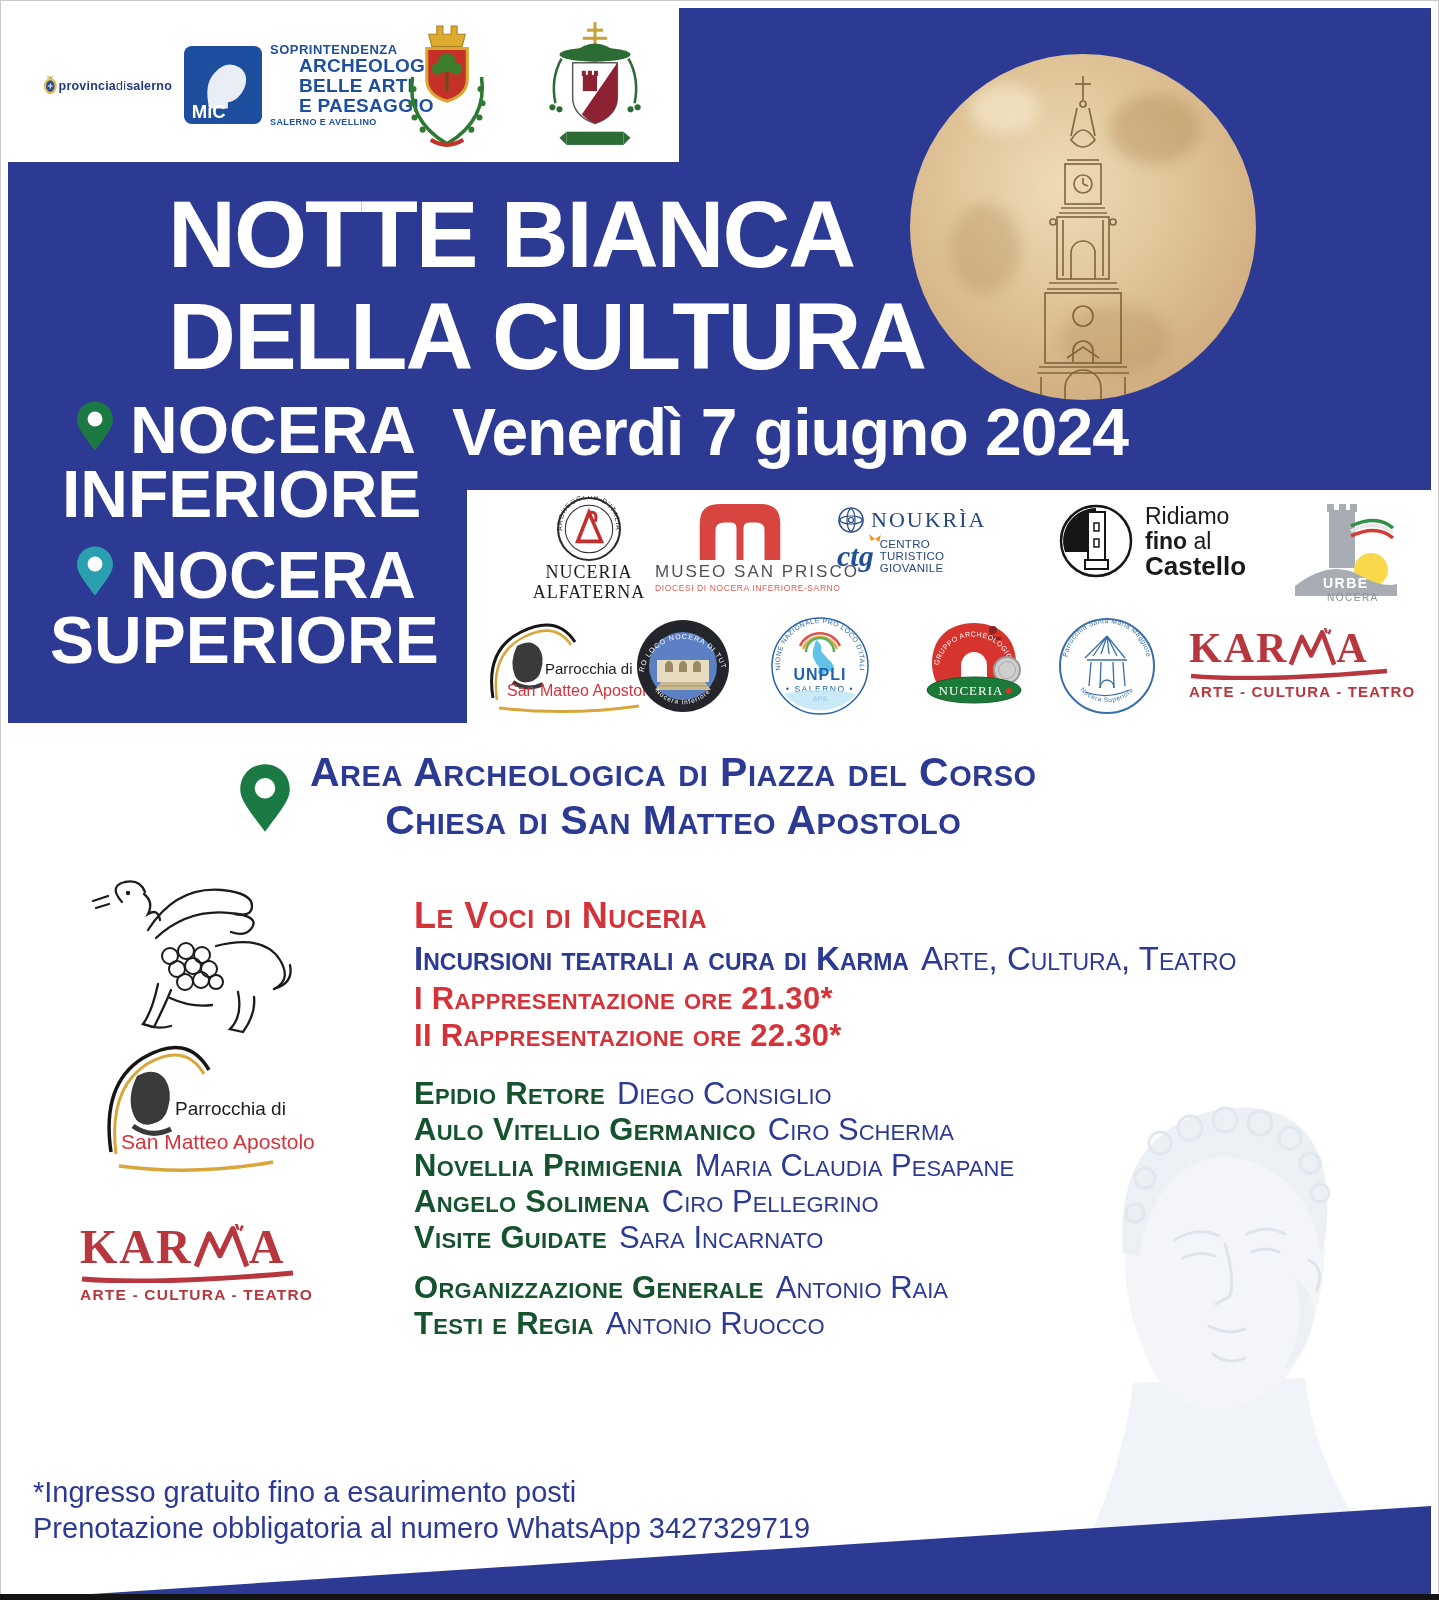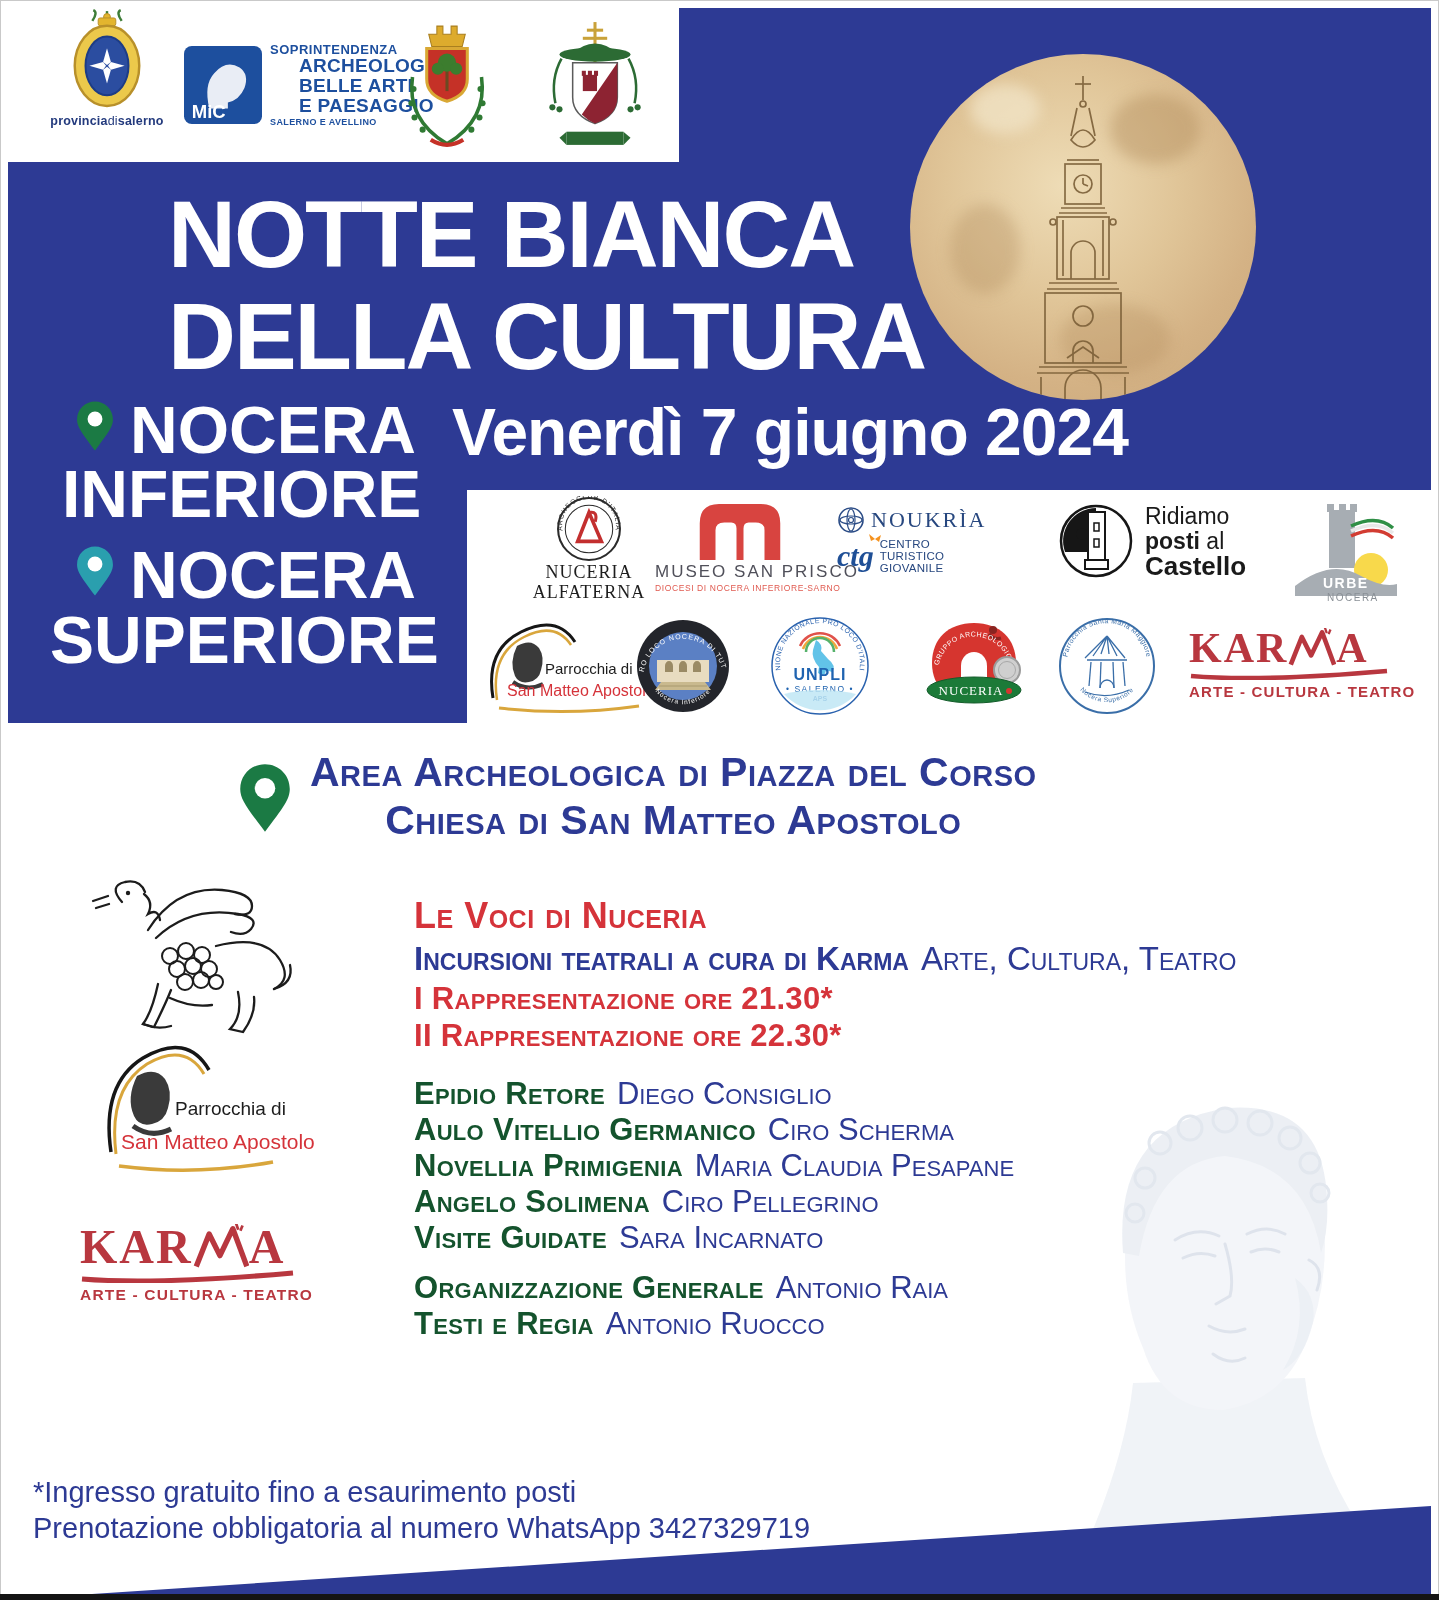--- a/index.html
+++ b/index.html
@@ -5,21 +5,21 @@
   html,body{margin:0;padding:0;background:#ffffff;}
   #poster{position:relative;width:1439px;height:1600px;background:#ffffff;overflow:hidden;
           font-family:"Liberation Sans",sans-serif;box-shadow:inset 0 0 0 1px #c9c9c9;}
   .abs{position:absolute;}
   
   .blue-main{left:8px;top:8px;width:1423px;height:482px;background:#2d3a94;}
   .blue-left{left:8px;top:490px;width:459px;height:233px;background:#2d3a94;}
   
   .topband{left:8px;top:8px;width:671px;height:154px;background:#ffffff;}
   .hlogo{position:absolute;top:0;height:154px;display:flex;align-items:center;}
-  .prov-wrap{left:34px;width:130px;flex-direction:column;justify-content:flex-start;}
+  .prov-wrap{left:34px;width:130px;justify-content:center;}
   .prov-cap{font-size:12.5px;color:#233a7d;margin-top:2px;letter-spacing:.2px;}
   .prov-cap .b{font-weight:bold;}
   .mic-wrap{left:176px;gap:8px;}
   .mic-text{color:#1d4f9e;line-height:1;}
   .mic-small{font-size:13px;font-weight:bold;letter-spacing:.5px;}
   .mic-big{font-size:19px;font-weight:bold;letter-spacing:.3px;line-height:20px;margin-left:29px;}
   .mic-bottom{font-size:9px;font-weight:bold;margin-top:2px;letter-spacing:.4px;}
   .com-wrap{left:392px;}
   .dio-wrap{left:534px;}
   
@@ -309,21 +309,21 @@
         <circle cx="39" cy="39" r="35" fill="#ffffff" stroke="#161616" stroke-width="2.5"></circle>
         <path d="M39,6 A33,33 0 0 0 8,50 L39,50 Z" fill="#161616"></path>
         <circle cx="25" cy="32" r="6" fill="#161616"></circle>
         <rect x="31" y="10" width="17" height="48" fill="#ffffff" stroke="#161616" stroke-width="2"></rect>
         <rect x="37" y="21" width="5" height="8" fill="none" stroke="#161616" stroke-width="1.5"></rect>
         <rect x="37" y="37" width="5" height="8" fill="none" stroke="#161616" stroke-width="1.5"></rect>
         <rect x="28" y="58" width="23" height="9" fill="#ffffff" stroke="#161616" stroke-width="2"></rect>
       </svg>
       <div class="cast-text" style="text-align:left;">
         <div>Ridiamo</div>
-        <div><span class="bld">posti</span><span> al</span></div>
+        <div><span class="bld">fino</span><span> al</span></div>
         <div class="bld" style="font-size:26px;">Castello</div>
       </div>
     </div>
 
     <div class="pitem" style="left:822px;top:10px;width:120px;">
       <svg width="112" height="102" viewBox="0 0 112 102">
         <rect x="40" y="10" width="26" height="58" fill="#a7adb3"></rect>
         <rect x="38" y="4" width="7" height="8" fill="#a7adb3"></rect>
           <rect x="50" y="4" width="7" height="8" fill="#a7adb3"></rect>
           <rect x="61" y="4" width="7" height="8" fill="#a7adb3"></rect>

